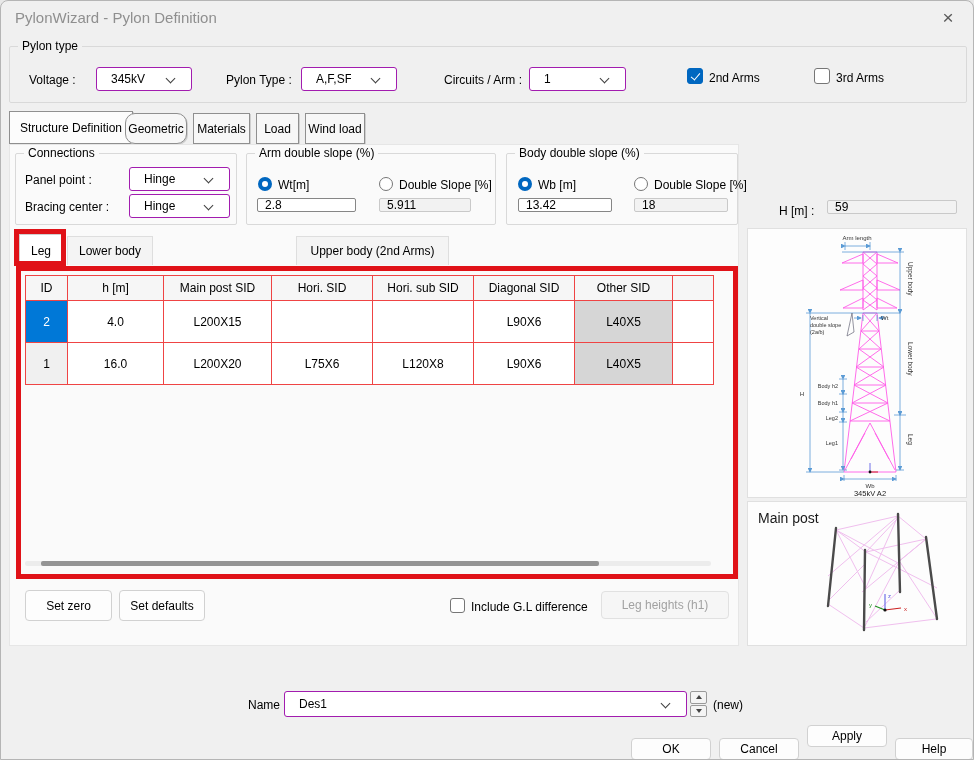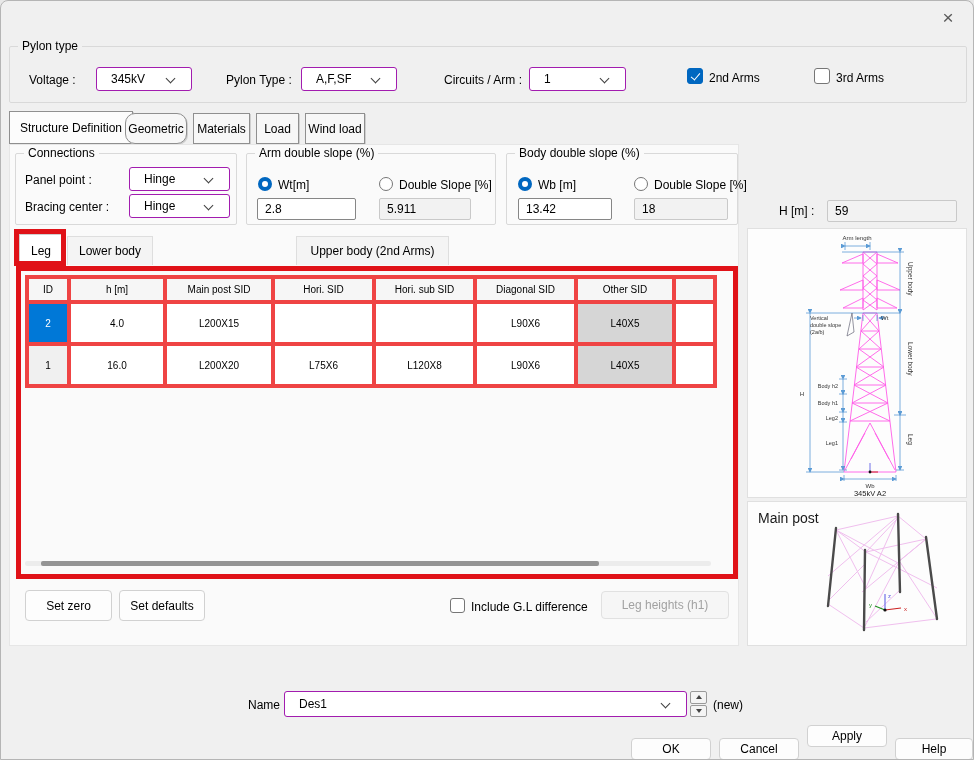--- a/index.html
+++ b/index.html
@@ -19,50 +19,51 @@
   .grp.on-page>span{background:#fafafa;}
   .combo{position:absolute;height:24px;background:#fff;border:1px solid #a21caf;border-radius:3px;display:flex;align-items:center;padding:0 14px;gap:20px;}
   .combo .cval{flex:1;white-space:nowrap;overflow:hidden;}
   .chev{position:relative;width:11px;height:10px;flex:none;}
   .chev::before{content:"";position:absolute;left:1px;top:1px;width:6px;height:6px;border-right:1.3px solid #3f3f3f;border-bottom:1.3px solid #3f3f3f;transform:rotate(45deg);}
   .cb{position:absolute;width:16px;height:16px;border:1px solid #767676;border-radius:3px;background:#fff;}
   .cb.checked{background:#0067c0;border-color:#0067c0;}
   .cb.checked::after{content:"";position:absolute;left:5px;top:2px;width:4px;height:8px;border-right:1.8px solid #fff;border-bottom:1.8px solid #fff;transform:rotate(40deg);}
   .radio{position:absolute;width:14px;height:14px;border-radius:50%;border:1px solid #767676;background:#fff;}
   .radio.sel{border:4.5px solid #0067c0;}
-  .tf{position:absolute;height:22px;background:#fff;border:1px solid #868686;border-radius:2px;display:flex;align-items:center;padding:0 7px;}
+  .tf{position:absolute;height:14px;background:#fff;border:1px solid #868686;border-radius:2px;display:flex;align-items:center;padding:0 7px;}
   .tf.dis{background:#f2f2f2;border-color:#c9c9c9;}
   .btn{position:absolute;display:flex;align-items:center;justify-content:center;background:#fdfdfd;border:1px solid #d1d1d1;border-radius:4px;}
   .btn.dis{color:#a2a2a2;background:#f6f6f6;border-color:#e1e1e1;}
   .tabbtn{position:absolute;display:flex;align-items:center;justify-content:center;background:#f7f7f7;border:1px solid #8f8f8f;box-shadow:1px 1px 0 #cfcfcf;}
   .tabbtn.active{background:#fcfcfc;}
   .stab{position:absolute;display:flex;align-items:center;justify-content:center;}
   .stab.active{top:233px;height:32px;background:#fff;border:1px solid #cfcfcf;border-bottom:none;z-index:5;}
   .stab.inactive{top:235px;height:29px;background:#f4f4f4;border:1px solid #dedede;border-bottom:none;}
   .grid{position:absolute;left:24px;top:274px;border-collapse:collapse;table-layout:fixed;width:688px;border:1px solid #8f8f8f;}
-  .grid th,.grid td{border:4px solid #ef4444;text-align:center;font-weight:normal;font-size:10px;overflow:hidden;white-space:nowrap;}
+  .grid th,.grid td{border:1px solid #ef4444;text-align:center;font-weight:normal;font-size:12px;overflow:hidden;white-space:nowrap;}
   .grid th{height:25px;background:#f6f6f6;}
   .grid td{height:42px;background:#fff;}
   .grid td.id-sel{background:#0078d7;color:#fff;}
   .grid td.id-plain{background:#f0f0f0;}
   .grid td.gray{background:#d6d6d6;}
   .redbox{position:absolute;border:5px solid #e01218;pointer-events:none;z-index:60;}
   .panel{position:absolute;background:#fdfdfd;border:1px solid #e0e0e0;}
   .hscroll-track{position:absolute;left:24px;top:560px;width:686px;height:5px;background:#ececec;border-radius:2px;}
   .hscroll-thumb{position:absolute;left:40px;top:560px;width:558px;height:5px;background:#949494;border-radius:2px;}
   .spinbox{position:absolute;left:689px;top:690px;width:17px;height:26px;display:flex;flex-direction:column;gap:1px;}
   .spinbtn{flex:1;background:#f4f4f4;border:1px solid #9a9a9a;border-radius:2px;display:flex;align-items:center;justify-content:center;}
   .spinbtn.up::after{content:"";border-left:3.5px solid transparent;border-right:3.5px solid transparent;border-bottom:4.5px solid #444;}
   .spinbtn.down::after{content:"";border-left:3.5px solid transparent;border-right:3.5px solid transparent;border-top:4.5px solid #444;}
 </style>
 </head>
 <body>
 
 <div class="dlg">
 
+  <div class="title">PylonWizard - Pylon Definition</div>
   <div class="closebtn">×</div>
 
   <div class="grp on-dlg" style="left:8px;top:45px;width:958px;height:57px;">
     <span>Pylon type</span>
   </div>
   <div class="lbl" style="left:28px;top:72px;">Voltage :</div>
   <div class="combo" style="left:95px;top:66px;width:96px;">
     <span class="cval">345kV</span>
     <span class="chev"></span>
   </div>

